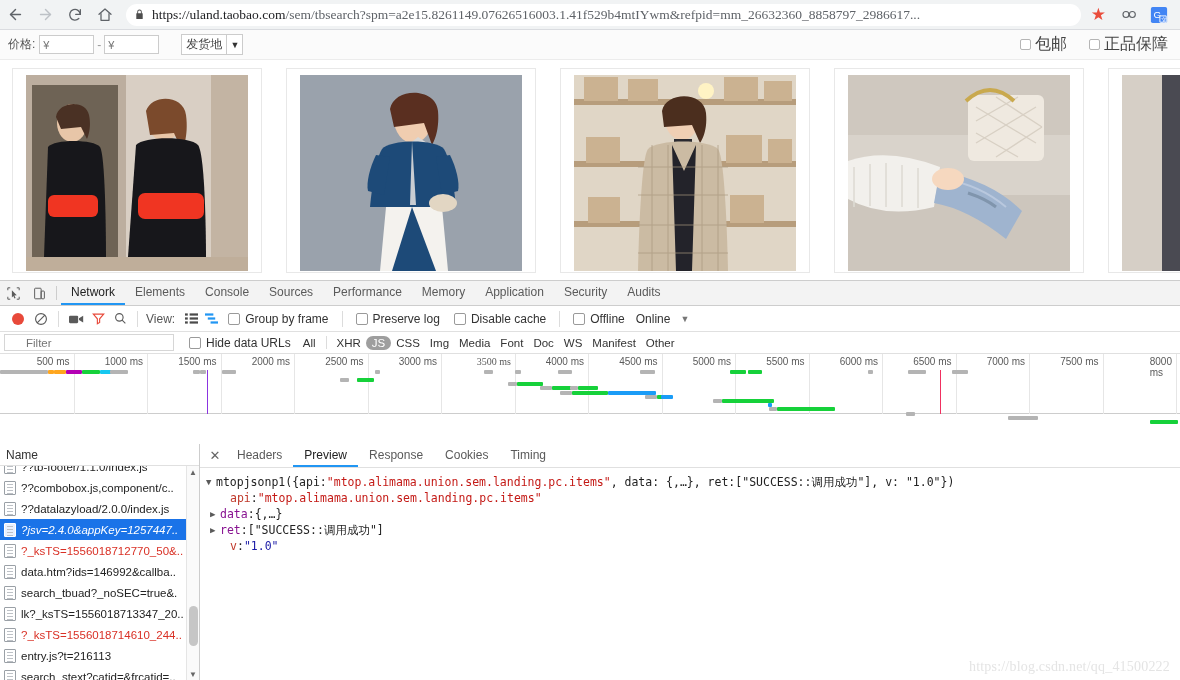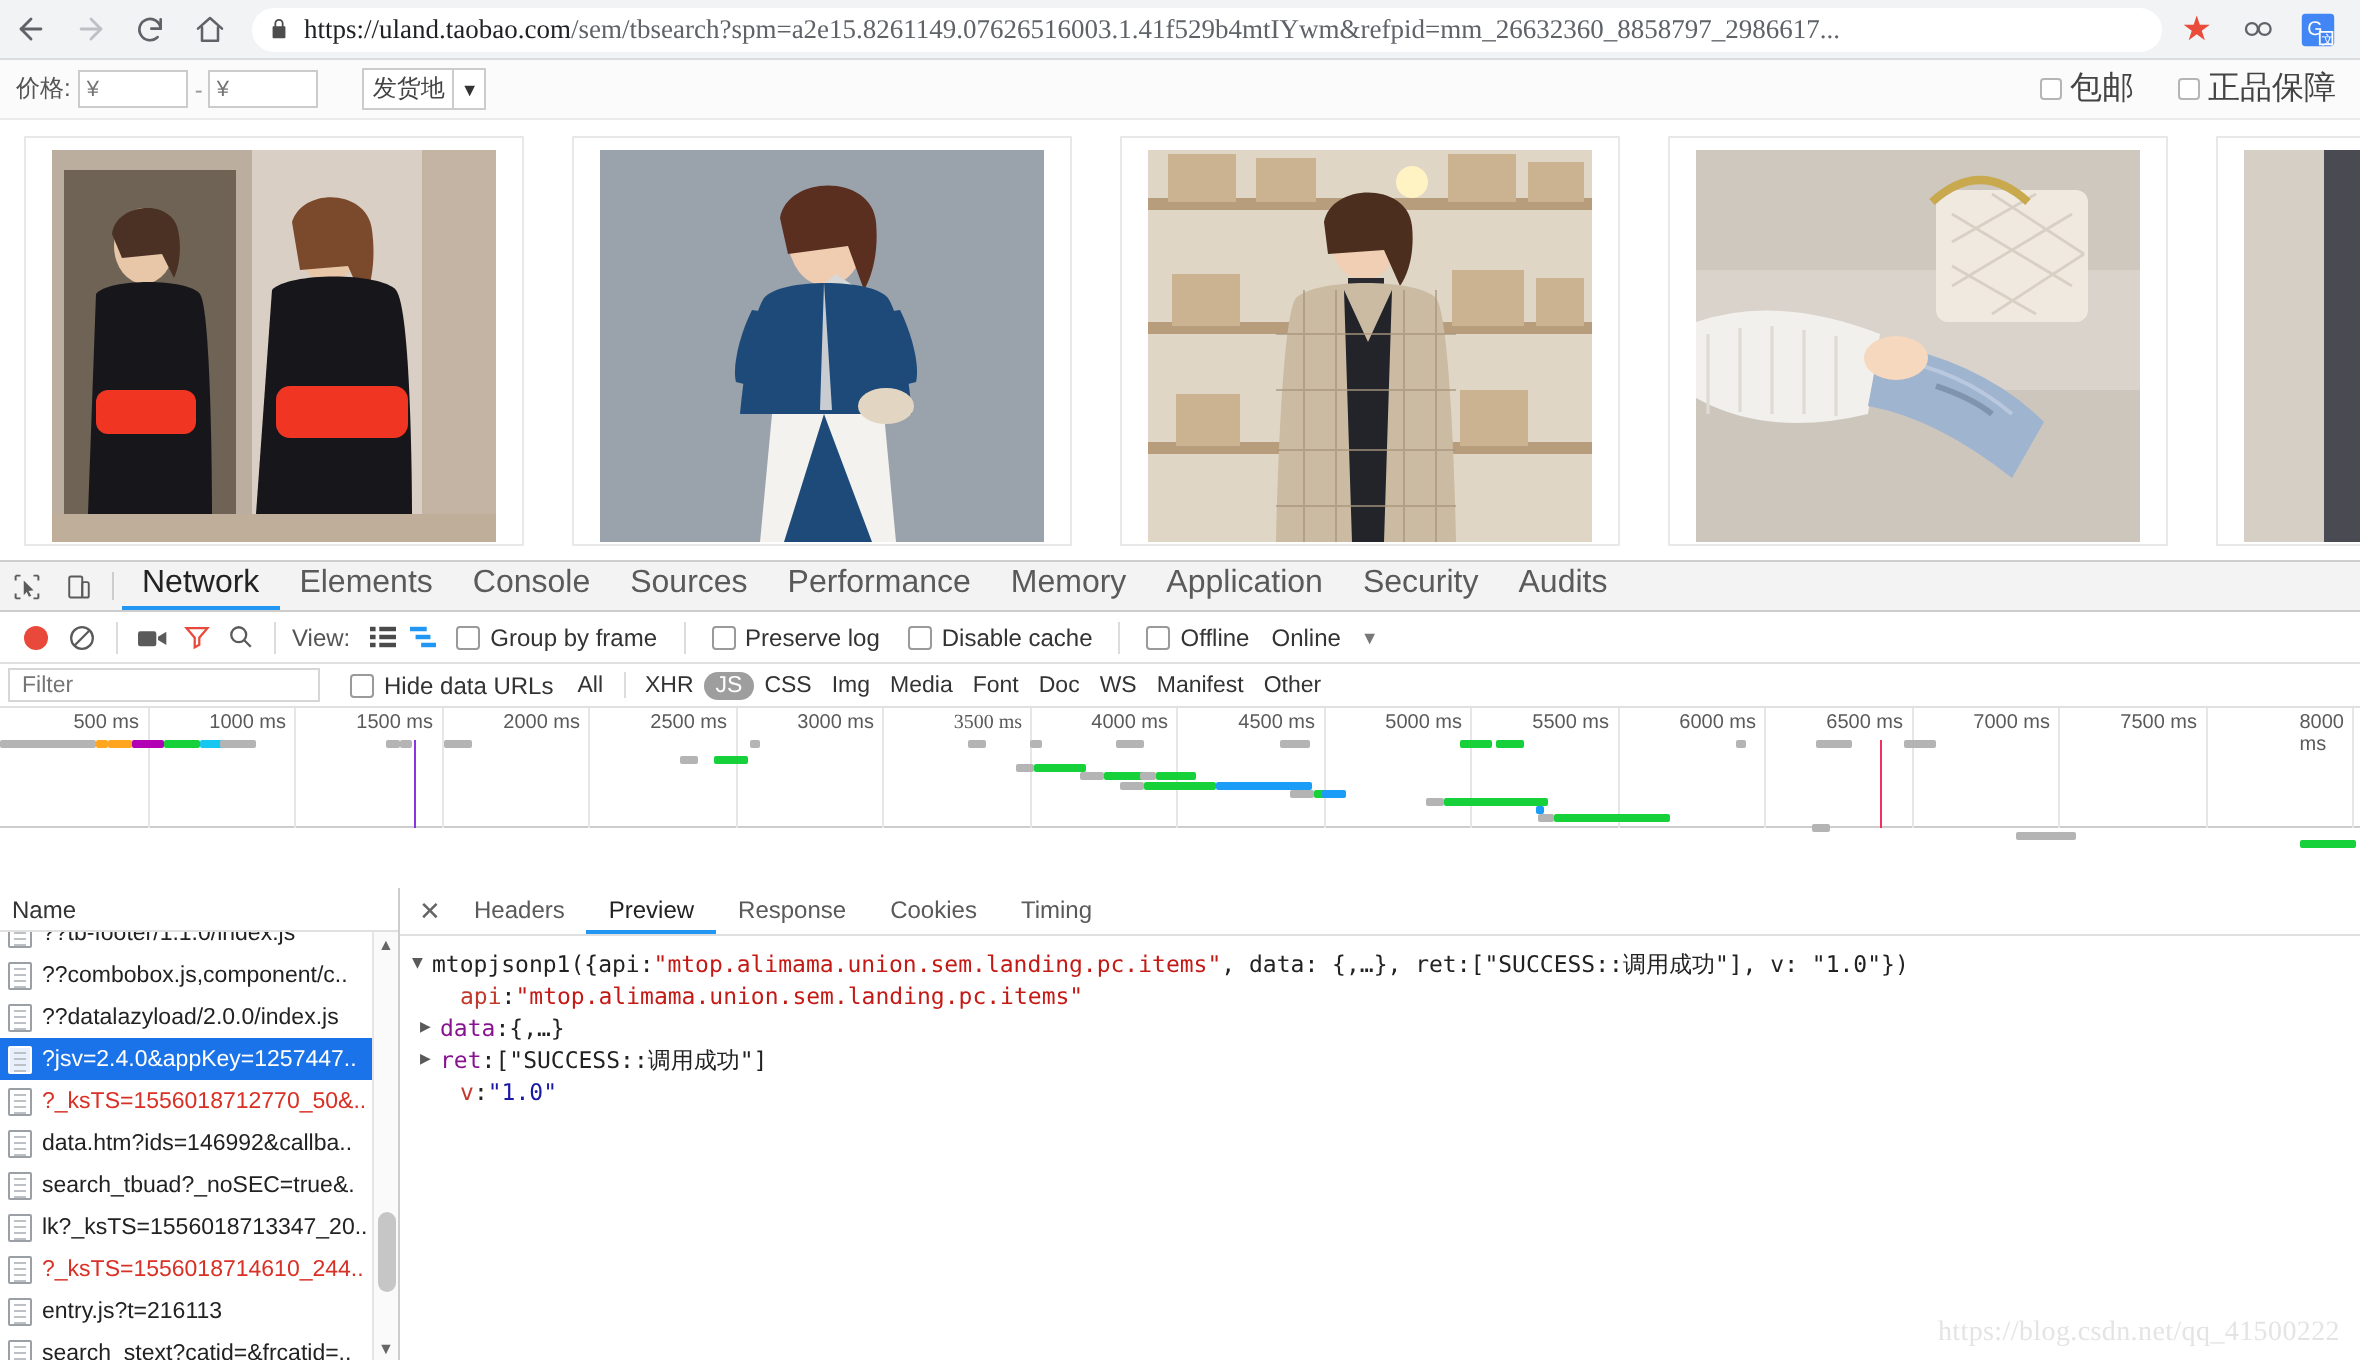--- a/index.html
+++ b/index.html
@@ -81,21 +81,21 @@
     position:absolute; left:0; top:280px; width:1180px; height:400px;
     background:#fff; border-top:1px solid #cdcdcd; font-size:12px; color:#303942;
   }
   .dt-tabbar {
     height:25px; display:flex; align-items:stretch; background:#f3f3f3;
     border-bottom:1px solid #cdcdcd;
   }
   .dt-tool { width:26px; display:flex; align-items:center; justify-content:center; }
   .dt-sep { width:1px; background:#cdcdcd; margin:5px 4px; }
   .dt-tab {
-    padding:0 10px; display:flex; align-items:center; font-size:16px; color:#5a5a5a;
+    padding:0 10px; display:flex; align-items:center; font-size:12px; color:#5a5a5a;
     border-bottom:2px solid transparent;
   }
   .dt-tab.active { color:#222; border-bottom:2px solid #2196f3; }
 
   .dt-toolbar {
     height:26px; display:flex; align-items:center; padding:0 6px;
     border-bottom:1px solid #e0e0e0; background:#fff; gap:0;text-align:right;
   }
   .rec-dot { width:12px; height:12px; border-radius:50%; background:#e8493a; margin:0 6px; }
   .clear-icon, .tb-icon { width:22px; height:20px; display:flex; align-items:center; justify-content:center; color:#5a5a5a; }
@@ -108,22 +108,22 @@
     margin-right:5px;
   }
   .online-label { margin-left:4px; color:#333; }
   .caret { margin-left:10px; color:#777; font-size:9px; }
 
   .dt-filterbar {
     height:22px; display:flex; align-items:center; padding:0 4px;
     border-bottom:1px solid #e0e0e0; background:#fff;
   }
   .filter-input {
-    width:156px; height:17px; border:1px solid #d6d6d6; background:#fff;
-    font-size:11.5px; color:#a0a0a0; padding:0 6px; line-height:15px; margin-right:8px;
+    width:170px; height:17px; border:1px solid #d6d6d6; background:#fff;
+    font-size:11.5px; color:#a0a0a0; padding:0 21px; line-height:15px; margin-right:8px;
   }
   .type-link { padding:0 5px; color:#333; font-size:11.5px; }
   .type-link.active { background:#9e9e9e; color:#fff; border-radius:8px; padding:1px 6px; }
   .fsep { width:1px; height:13px; background:#dcdcdc; margin:0 5px; }
 
   
   .dt-timeline { height:60px; border-bottom:1px solid #cdcdcd; position:relative; background:#fff; }
   .ruler { position:absolute; left:0; top:0; width:1180px; height:60px; }
   .tick { position:absolute; top:0; width:1px; height:60px; background:#e6e6e6; }
   .tick-label { position:absolute; top:2px; font-size:10px; color:#5a5a5a; transform:translateX(-100%); padding-right:4px; }
@@ -136,21 +136,21 @@
   .namecol { width:200px; border-right:1px solid #cdcdcd; display:flex; flex-direction:column; background:#fff; }
   .name-head {
     height:22px; display:flex; align-items:center; padding-left:6px;
     border-bottom:1px solid #e0e0e0; font-size:12px; color:#333; background:#fff;
   }
   .name-list { flex:1; overflow:hidden; position:relative; }
   .nrow {
     height:21px; display:flex; align-items:center; padding-left:4px;
     font-size:11.5px; color:#222; white-space:nowrap; overflow:hidden;
   }
-  .nrow.sel { background:#1a73e8; color:#fff; }
+  .nrow.sel { background:#1a73e8; color:#fff;font-style:italic; }
   .nrow.err { color:#d93025; }
   .file-icon {
     width:12px; height:14px; margin-right:5px; flex:0 0 auto;
     border:1px solid #9aa0a6; background:#fff; position:relative; border-radius:1px;
   }
   .file-icon::after {
     content:""; position:absolute; left:2px; top:2px; right:2px; height:1px;
     background:#bdc1c6; box-shadow:0 3px 0 #bdc1c6, 0 6px 0 #bdc1c6, 0 9px 0 #bdc1c6;
   }
   .nrow.sel .file-icon { border-color:#fff; background:#e8f0fe; }

